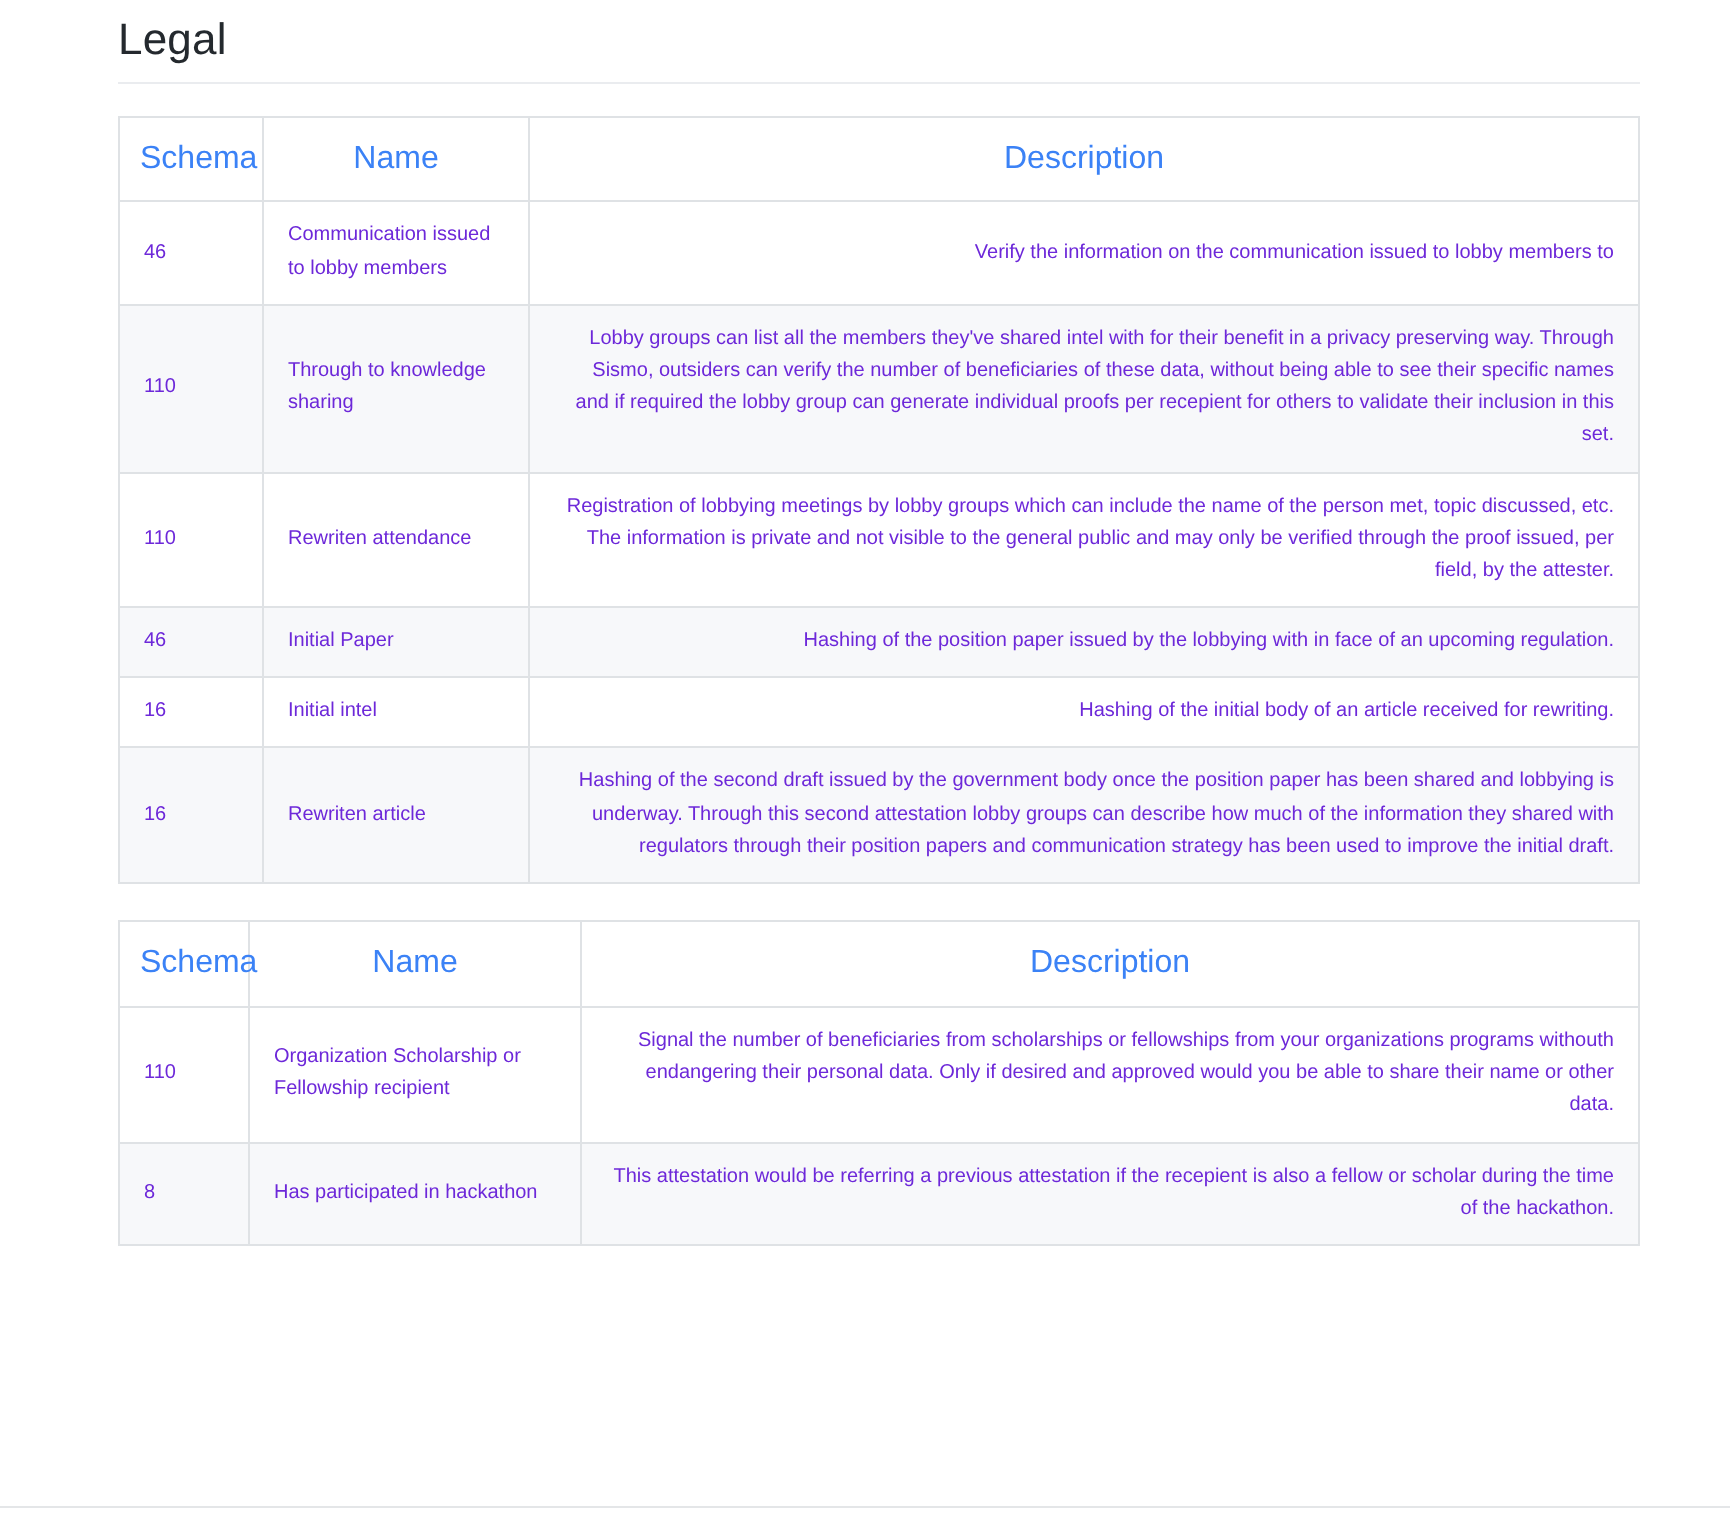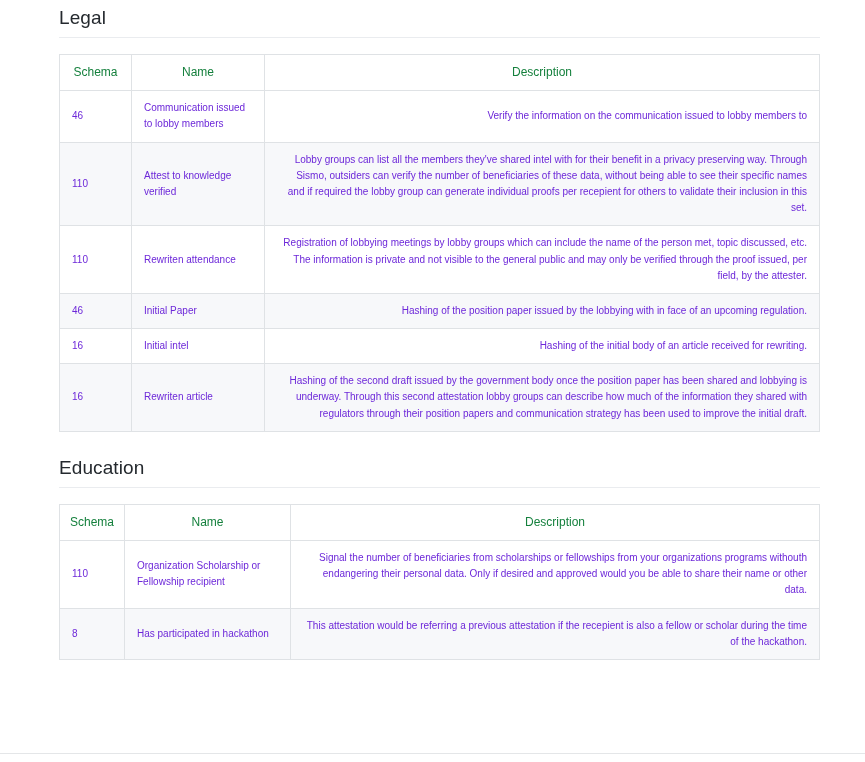--- a/index.html
+++ b/index.html
@@ -22,21 +22,21 @@
     box-sizing: border-box;
     width: 865px;
   }
 
   .section {
     margin: 0;
   }
   .section + .section { margin-top: 18px; }
 
   .section-heading {
-    font-size: 19px;
+    font-size: 22px;
     font-weight: 400;
     color: #24292e;
     margin: 0;
     padding: 6px 0 7px 0;
     border-bottom: 1px solid #eaecef;
     letter-spacing: 0.1px;
     line-height: 1.25;
   }
 
   .table-wrap {
@@ -59,22 +59,22 @@
     font-size: 10px;
     line-height: 1.62;
     vertical-align: middle;
     color: #6d28d9;
     font-weight: 400;
   }
 
   table.schema-table thead th {
     text-align: center;
     font-weight: 400;
-    color: #15803d;
-    font-size: 12px;
+    color: #3b82f6;
+    font-size: 16px;
     padding: 8px 10px;
     background: #ffffff;
   }
 
   table.schema-table tbody tr.striped > td {
     background: #f7f8fa;
   }
 
   td.col-schema {
     text-align: left;
@@ -135,21 +135,21 @@
           </tr>
         </thead>
         <tbody>
           <tr>
             <td class="col-schema">46</td>
             <td class="col-name">Communication issued to lobby members</td>
             <td class="col-desc">Verify the information on the communication issued to lobby members to</td>
           </tr>
           <tr class="striped">
             <td class="col-schema">110</td>
-            <td class="col-name">Attest to knowledge verified</td>
+            <td class="col-name">Through to knowledge sharing</td>
             <td class="col-desc">Lobby groups can list all the members they've shared intel with for their benefit in a privacy preserving way. Through Sismo, outsiders can verify the number of beneficiaries of these data, without being able to see their specific names and if required the lobby group can generate individual proofs per recepient for others to validate their inclusion in this set.</td>
           </tr>
           <tr>
             <td class="col-schema">110</td>
             <td class="col-name">Rewriten attendance</td>
             <td class="col-desc">Registration of lobbying meetings by lobby groups which can include the name of the person met, topic discussed, etc. The information is private and not visible to the general public and may only be verified through the proof issued, per field, by the attester.</td>
           </tr>
           <tr class="striped">
             <td class="col-schema">46</td>
             <td class="col-name">Initial Paper</td>
@@ -164,21 +164,20 @@
             <td class="col-schema">16</td>
             <td class="col-name">Rewriten article</td>
             <td class="col-desc">Hashing of the second draft issued by the government body once the position paper has been shared and lobbying is underway. Through this second attestation lobby groups can describe how much of the information they shared with regulators through their position papers and communication strategy has been used to improve the initial draft.</td>
           </tr>
         </tbody>
       </table>
     </div>
   </section>
 
   <section class="section">
-    <h2 class="section-heading">Education</h2>
 
     <div class="table-wrap">
       <table class="schema-table tbl-education">
         <colgroup>
           <col class="c-schema">
           <col class="c-name">
           <col class="c-desc">
         </colgroup>
         <thead>
           <tr>

